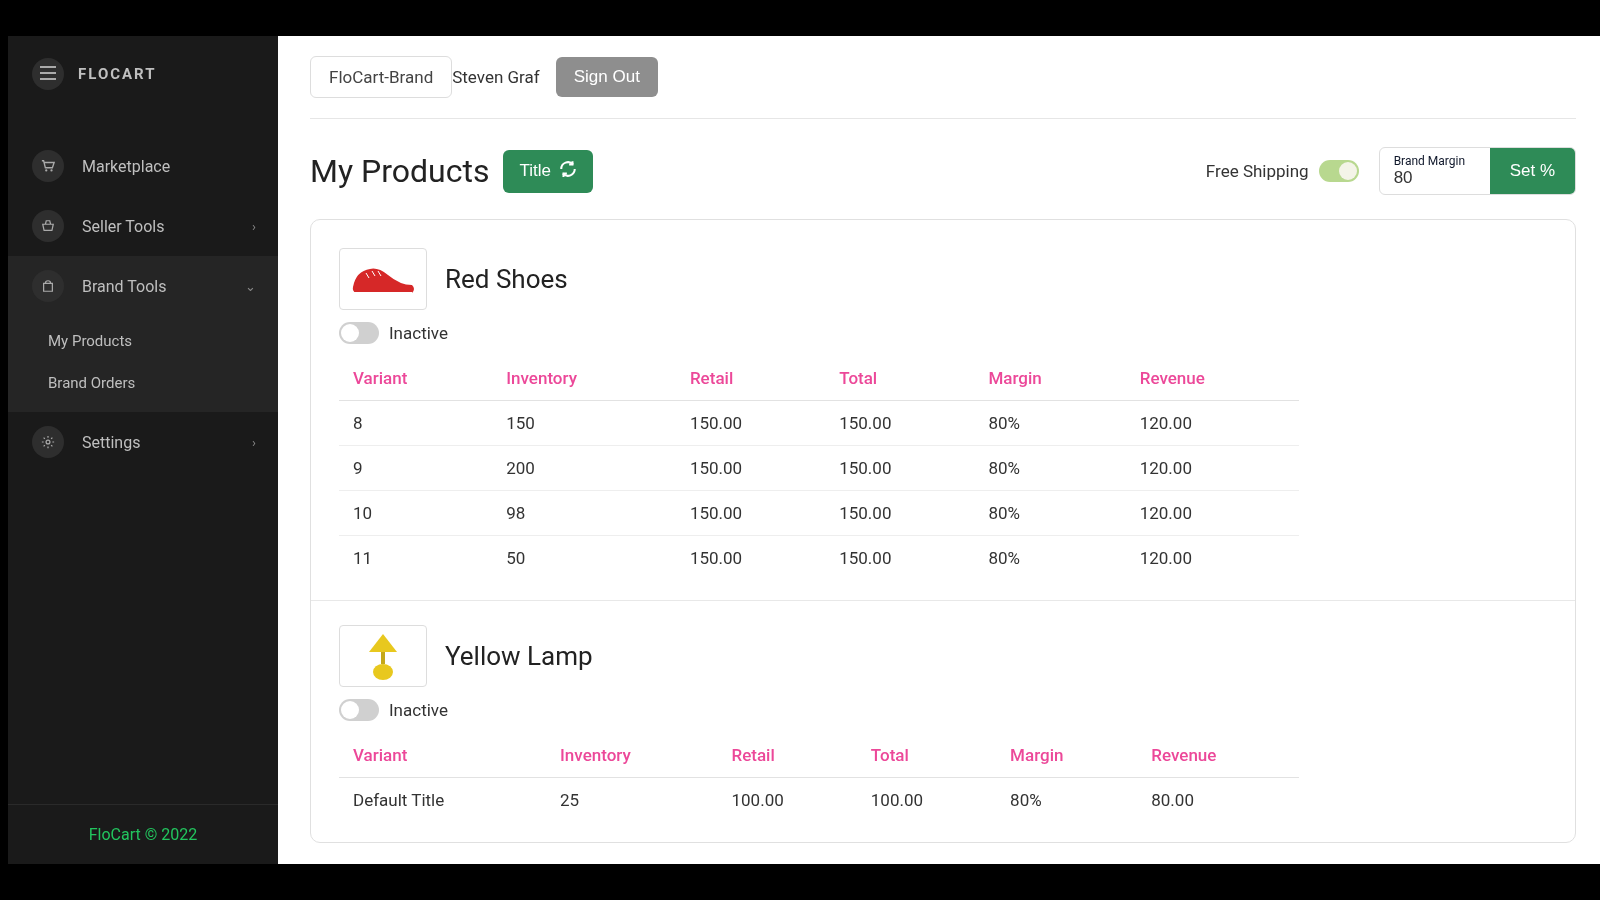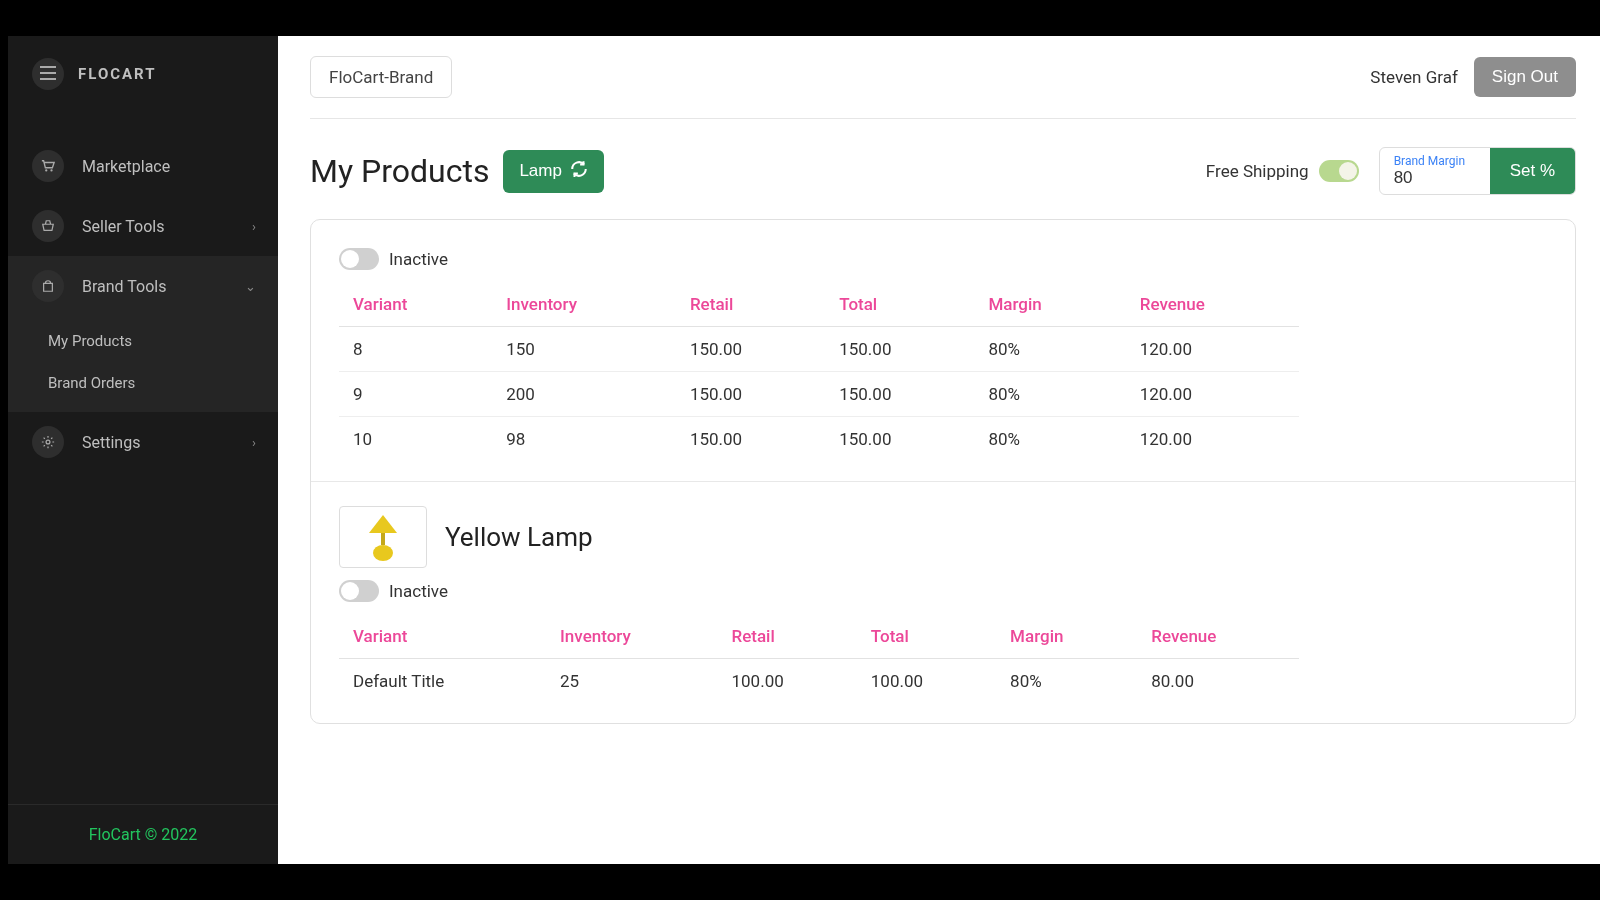--- a/index.html
+++ b/index.html
@@ -117,21 +117,20 @@
 
     
     .main {
       flex: 1;
       background: #fff;
       overflow-y: auto;
       padding: 0 32px;
     }
     .topbar {
       display: flex;
-      justify-content: space-between;
       align-items: center;
       padding: 20px 0;
       border-bottom: 1px solid #e6e6e6;
     }
     .brand-selector {
       padding: 10px 18px;
       border: 1px solid #ddd;
       border-radius: 6px;
       font-size: 17px;
       color: #444;
@@ -226,21 +225,21 @@
       border: 1px solid #ddd;
       border-radius: 6px;
       overflow: hidden;
     }
     .margin-input-wrap {
       padding: 6px 14px;
       min-width: 110px;
     }
     .margin-label {
       font-size: 12px;
-      color: #3b82f6;
+      color: #0f172a;
     }
     .margin-value {
       font-size: 17px;
       color: #333;
       border: none;
       outline: none;
       width: 80px;
       background: transparent;
     }
     .set-btn {
@@ -405,21 +404,21 @@
       <div class="topbar-right">
         <span class="user-name">Steven Graf</span>
         <button class="signout-btn">Sign Out</button>
       </div>
     </div>
 
     <div class="page-header">
       <div class="page-header-left">
         <h1 class="page-title">My Products</h1>
         <button class="sync-btn">
-          <span>Lamp</span>
+          <span>Title</span>
           <span>
             <svg width="18" height="18" viewBox="0 0 16 16">
                 <path d="M2 8a6 6 0 0 1 10.5-4M14 8a6 6 0 0 1-10.5 4" fill="none" stroke="#fff" stroke-width="1.8"></path>
                 <path d="M12 1v3h-3M4 15v-3h3" fill="none" stroke="#fff" stroke-width="1.8"></path>
               </svg>
           </span>
         </button>
       </div>
       <div class="page-header-right">
         <div class="free-shipping">
@@ -434,20 +433,30 @@
             <input class="margin-value" value="80" style="">
           </div>
           <button class="set-btn">Set %</button>
         </div>
       </div>
     </div>
 
     <div class="products-card">
       <div id="products-container">
           <div class="product">
+            <div class="product-header">
+              <div class="product-img">
+                <svg class="shoe-svg" viewBox="0 0 70 40">
+                  <path d="M5 28 Q 8 12 22 10 Q 30 8 40 16 Q 52 26 64 26 Q 68 30 64 34 L 8 34 Q 4 32 5 28 Z" fill="#d62828"></path>
+                  <path d="M18 14 l3 5 M24 12 l3 5 M30 12 l3 5" stroke="#fff" stroke-width="1" fill="none"></path>
+                  <path d="M6 34 L64 34" stroke="#fff" stroke-width="2"></path>
+                </svg>
+              </div>
+              <div class="product-name">Red Shoes</div>
+            </div>
             <div class="product-status">
               <div class="toggle off">
                 <div class="toggle-knob"></div>
               </div>
               <span class="status-label">Inactive</span>
             </div>
             <table class="variant-table">
               <thead>
                 <tr>
                   <th>Variant</th>
@@ -471,20 +480,28 @@
                   <td>9</td>
                   <td>200</td>
                   <td>150.00</td>
                   <td>150.00</td>
                   <td>80%</td>
                   <td>120.00</td>
                 </tr>
                 <tr>
                   <td>10</td>
                   <td>98</td>
+                  <td>150.00</td>
+                  <td>150.00</td>
+                  <td>80%</td>
+                  <td>120.00</td>
+                </tr>
+                <tr>
+                  <td>11</td>
+                  <td>50</td>
                   <td>150.00</td>
                   <td>150.00</td>
                   <td>80%</td>
                   <td>120.00</td>
                 </tr>
               </tbody>
             </table>
           </div>
           <div class="product">
             <div class="product-header">

